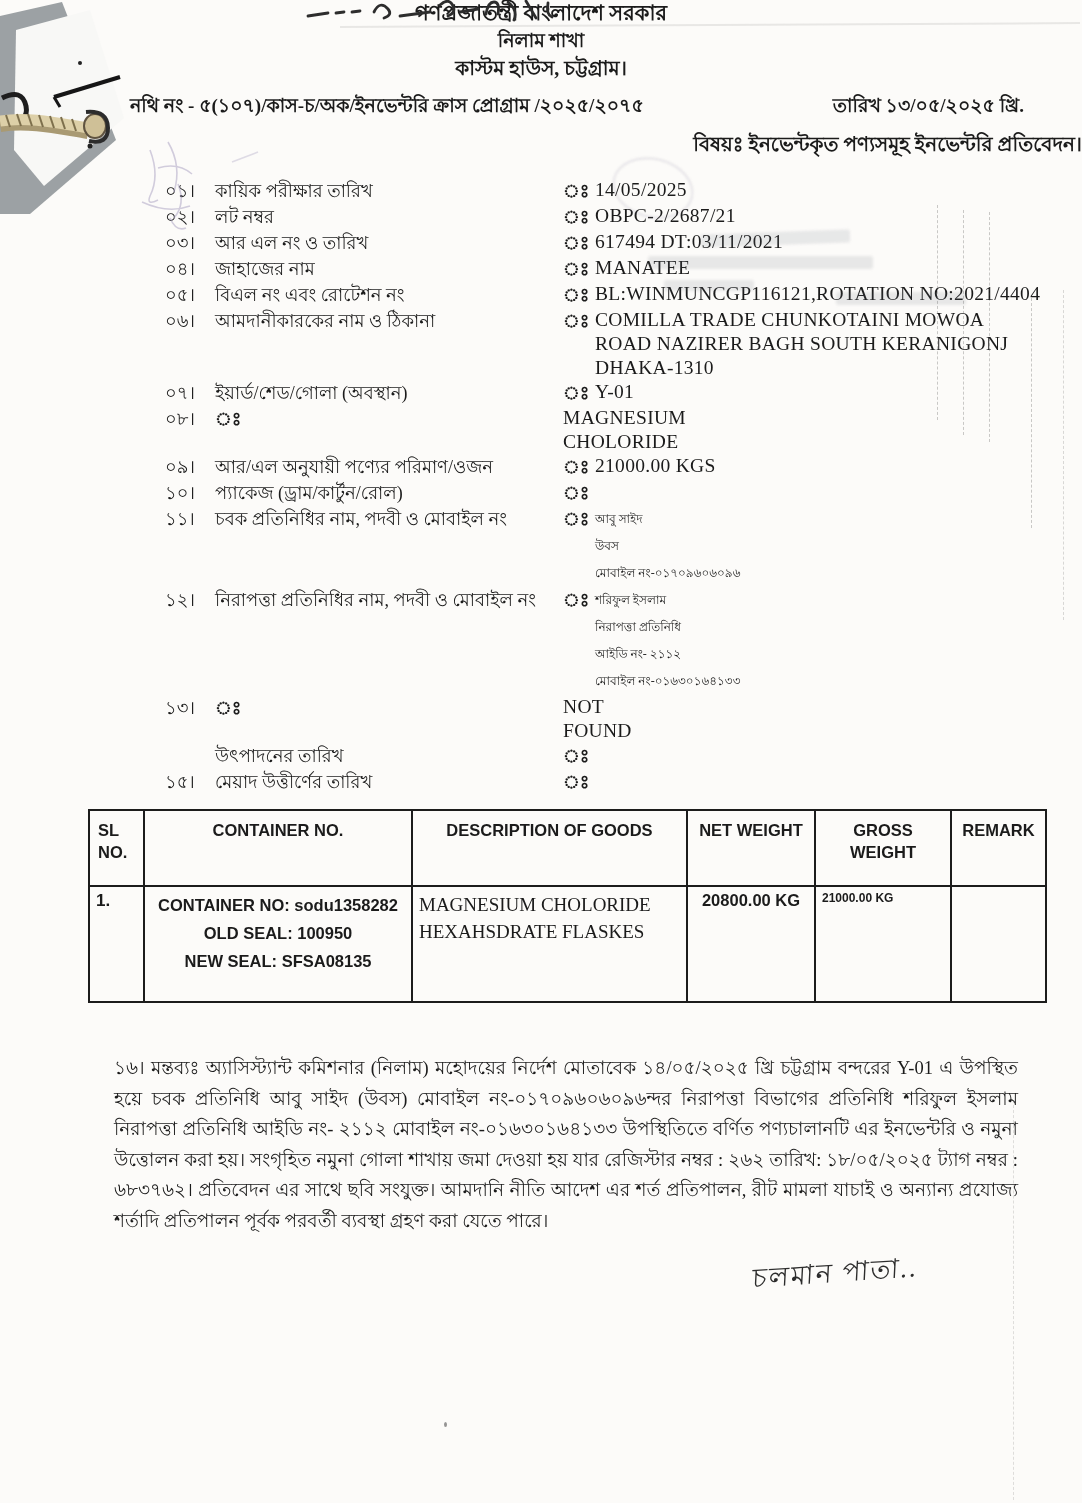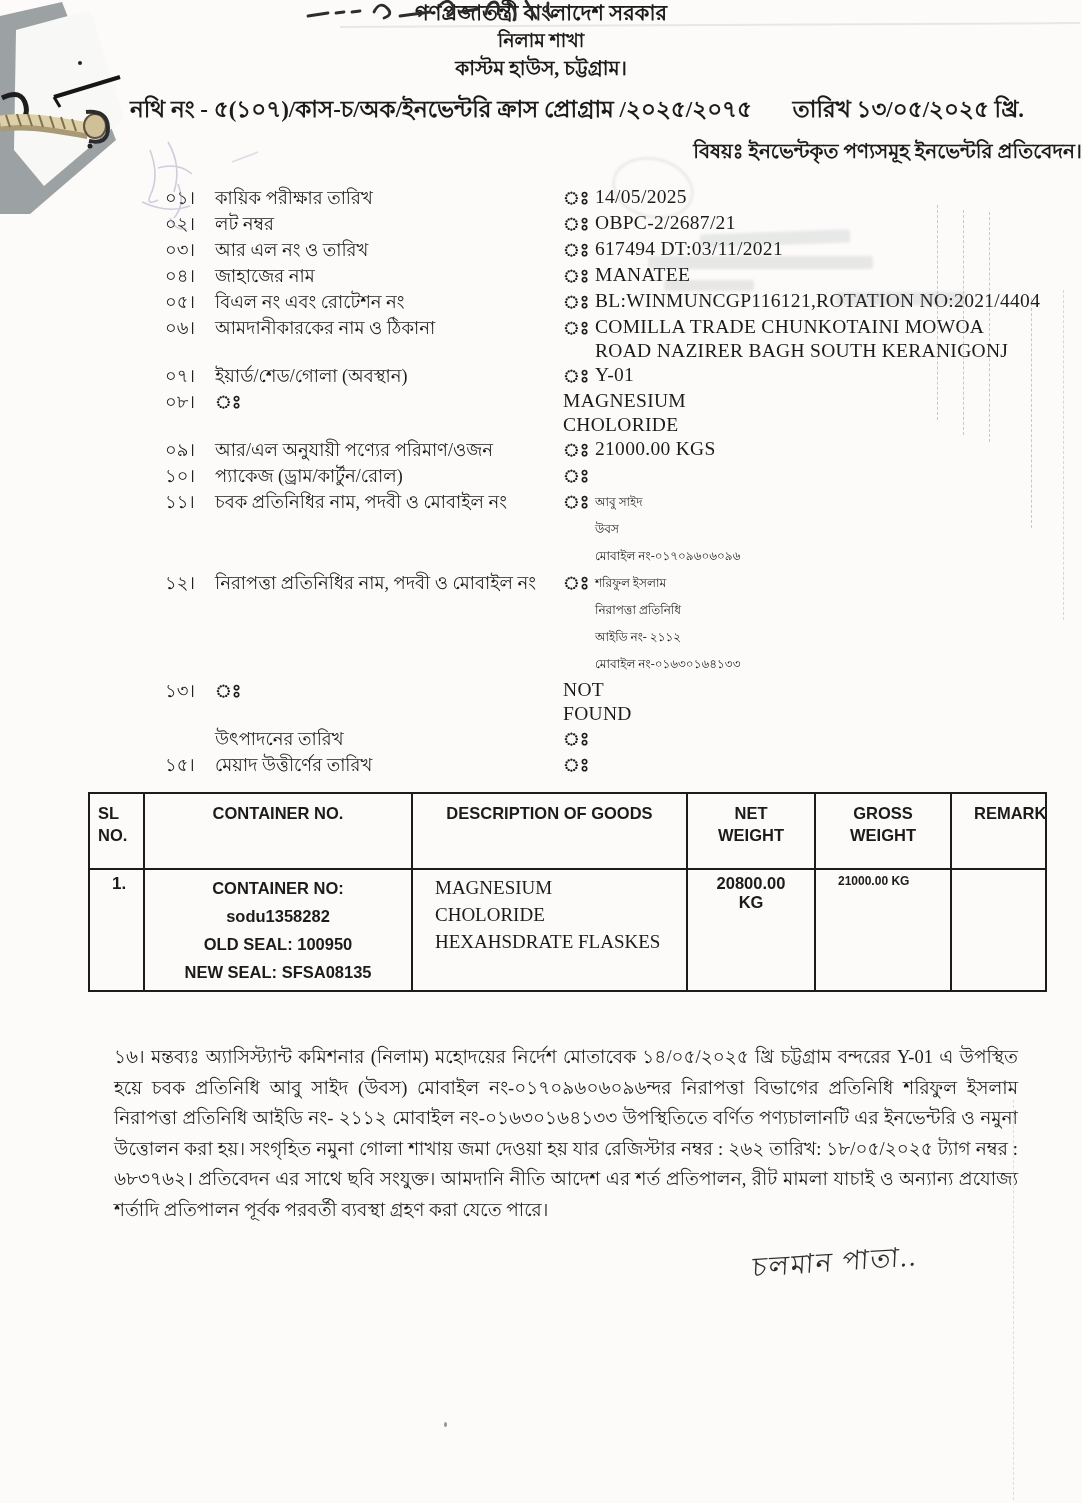--- a/index.html
+++ b/index.html
@@ -4,35 +4,35 @@
 <style>
   html,body{margin:0;padding:0;background:#e9e9e9;}
   .page{position:relative;width:1082px;height:1503px;background:#fcfbf9;overflow:hidden;
         font-family:"Liberation Serif","DejaVu Serif",serif;color:#1b1b1b;}
   
   .hdr{text-align:center;}
   .hdr-line1{font-size:21px;font-weight:700;line-height:27px;}
   .hdr-line2{font-size:19px;font-weight:700;line-height:27px;}
   .hdr-line3{font-size:20px;font-weight:700;line-height:28px;}
   .ref-row{display:flex;justify-content:space-between;margin:9px 58px 0 130px;
-           font-size:23px;font-weight:700;}
+           font-size:19px;font-weight:700;}
   .subject{margin:6px 0 0 140px;font-size:20px;font-weight:700;text-align:right;}
   
   .items{margin:16px 0 0 118px;}
   .item-row{display:grid;grid-template-columns:50px 348px 32px auto;align-items:start;
             font-size:18px;font-weight:500;line-height:26px;margin-left:47px;}
   .item-row .lbl{white-space:nowrap;}
   .item-row .colon{font-weight:700;}
   .val-latin{font-size:19.5px;line-height:24px;font-weight:400;letter-spacing:.3px;max-width:500px;}
   .val-latin div{line-height:24px;}
   .val-bn{font-size:12px;line-height:27px;font-weight:500;}
   .val-bn div{line-height:27px;}
   
   .doc-table{border-collapse:collapse;table-layout:fixed;width:957px;margin:14px 0 0 88px;}
-  .doc-table th,.doc-table td{border:2px solid #1c1c1c;vertical-align:top;padding:4px 22px;overflow:hidden;}
+  .doc-table th,.doc-table td{border:2px solid #1c1c1c;vertical-align:top;padding:4px 6px;overflow:hidden;}
   .doc-table th{font-family:"Liberation Sans","DejaVu Sans",sans-serif;font-size:16.5px;
                 font-weight:700;text-align:center;height:62px;padding-top:8px;line-height:22px;}
   .doc-table td{height:106px;}
   th.h-sl{text-align:left;padding-left:8px;}
   .c-sl{font-family:"Liberation Sans",sans-serif;font-weight:700;font-size:17px;padding-left:9px;padding-top:8px;}
   .c-cont{font-family:"Liberation Sans",sans-serif;font-weight:700;font-size:16.5px;
           text-align:center;line-height:28px;padding-top:8px;}
   .c-desc{font-size:19px;line-height:27px;padding-top:7px;padding-left:10px;}
   .c-net{font-family:"Liberation Sans",sans-serif;font-weight:700;font-size:16.5px;text-align:center;padding-top:8px;}
   .c-gross{font-family:"Liberation Sans",sans-serif;font-weight:700;font-size:12px;padding-left:12px;padding-top:8px;}
@@ -180,20 +180,21 @@
       <span class="val-latin">BL:WINMUNCGP116121,ROTATION NO:2021/4404</span>
     </div>
 
     <div class="item-row">
       <span class="no">০৬।</span>
       <span class="lbl">আমদানীকারকের নাম ও ঠিকানা</span>
       <span class="colon">ঃ</span>
       <span class="val-latin">
         <div>COMILLA TRADE CHUNKOTAINI MOWOA</div>
         <div>ROAD NAZIRER BAGH SOUTH KERANIGONJ</div>
+        <div>DHAKA-1310</div>
       </span>
     </div>
 
     <div class="item-row">
       <span class="no">০৭।</span>
       <span class="lbl">ইয়ার্ড/শেড/গোলা (অবস্থান)</span>
       <span class="colon">ঃ</span>
       <span class="val-latin">Y-01</span>
     </div>
 

